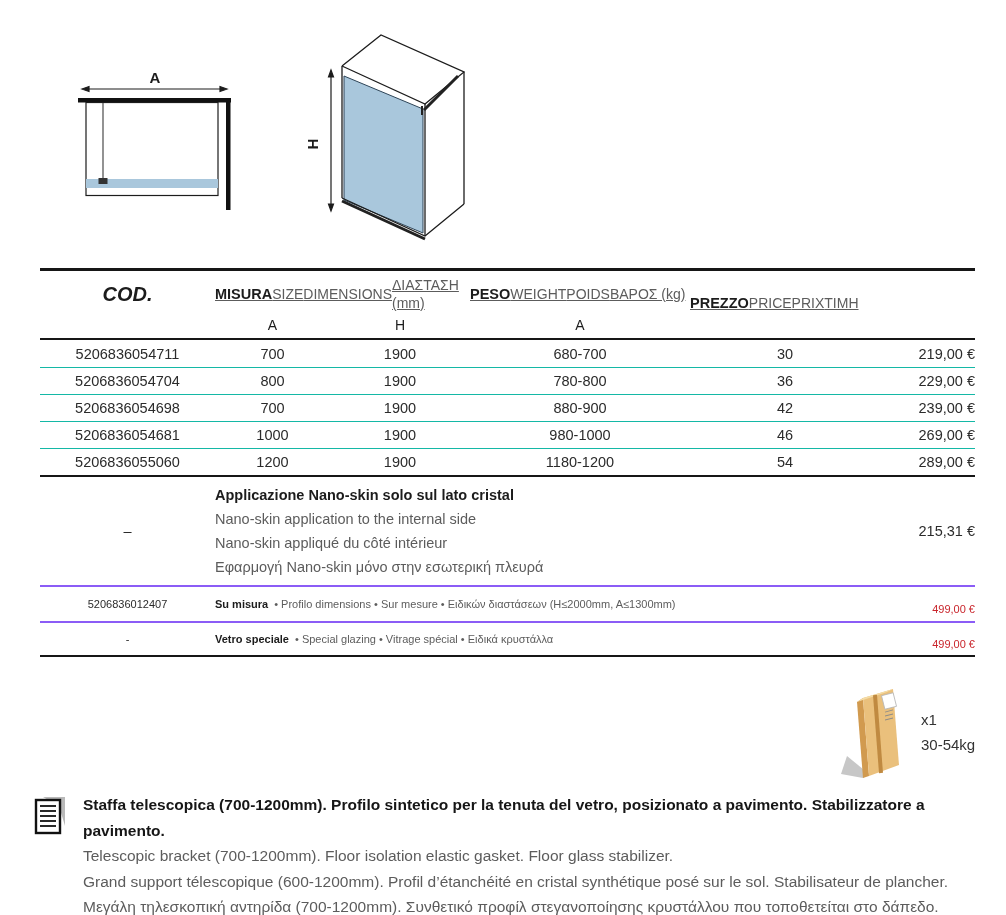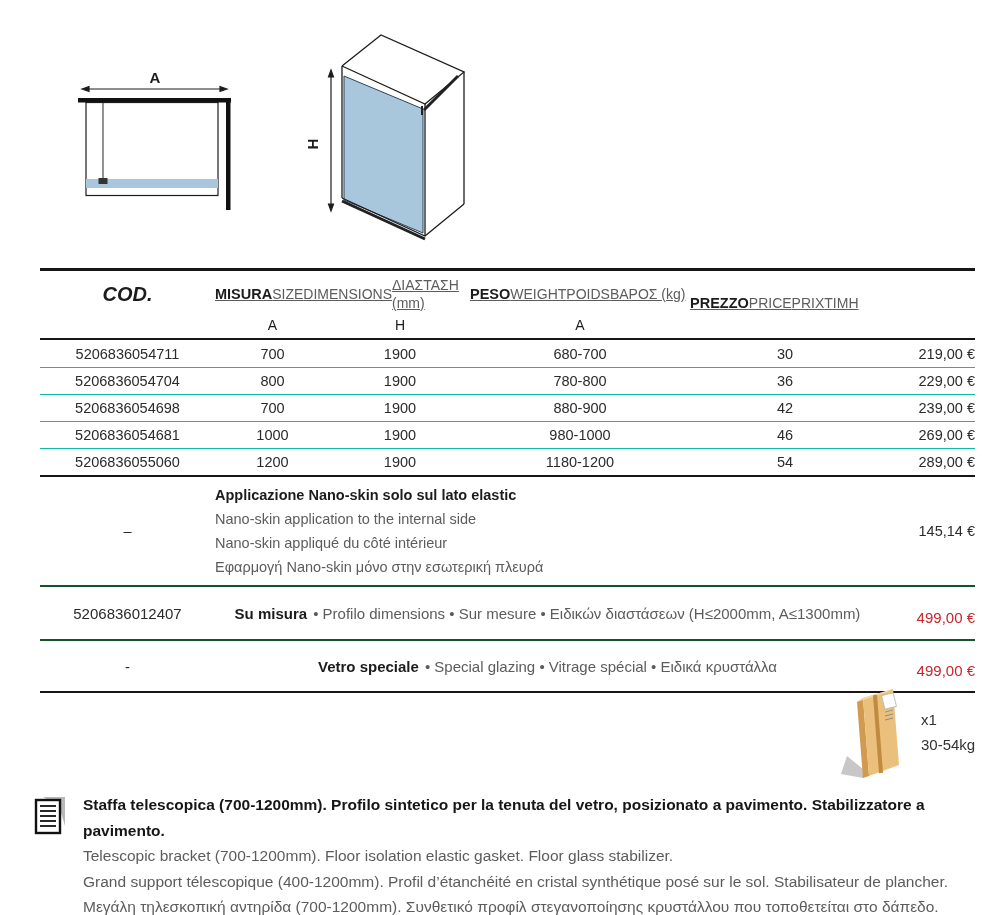--- a/index.html
+++ b/index.html
@@ -31,24 +31,24 @@
   .rows{border-top:2px solid #161616;}
   .row{height:27px;font-size:14.5px;color:#2b2b2b;}
   .row + .row{border-top:1px solid #14b8a6;}
   .row > div{display:flex;align-items:center;justify-content:center;text-align:center;}
   .row .price{justify-content:flex-end;}
   .nano{border-top:2px solid #161616;padding:6px 0;grid-template-columns:175px 665px 95px;}
   .nano .cod{display:flex;align-items:center;justify-content:center;color:#2b2b2b;font-size:14.5px;}
   .nano .lines{display:flex;flex-direction:column;justify-content:center;line-height:24px;font-size:14.5px;color:var(--gray);}
   .nano .lines .b{font-weight:700;color:var(--ink);}
   .nano .price{display:flex;align-items:center;justify-content:flex-end;font-size:14.5px;color:#2b2b2b;}
-  .special{border-top:2px solid #14532d;height:54px;grid-template-columns:175px 665px 95px;font-size:15px;}
+  .special{border-top:2px solid #8b5cf6;height:36px;grid-template-columns:175px 665px 95px;font-size:11px;}
   .special:last-of-type{border-bottom:2px solid #161616;}
   .special .cod{display:flex;align-items:center;justify-content:center;color:#2b2b2b;}
-  .special .desc{display:flex;align-items:center;gap:6px;color:var(--gray);justify-content:center;}
+  .special .desc{display:flex;align-items:center;gap:6px;color:var(--gray);}
   .special .desc .b{font-weight:700;color:var(--ink);}
   .special .price{display:flex;align-items:center;justify-content:flex-end;color:var(--price-red);margin-top:9px;}
   
   .package{position:absolute;left:833px;top:686px;display:flex;align-items:center;}
   .package .labels{margin-left:10px;font-size:15px;line-height:25px;color:#333;}
   
   .notes{position:absolute;left:33px;top:792px;width:950px;display:flex;}
   .notes .txt{margin-left:16px;width:905px;font-size:15.5px;line-height:25.5px;}
   .notes .it{font-weight:700;color:#161616;}
   .notes .sub{color:var(--gray);}
@@ -168,26 +168,26 @@
       <div>1900</div>
       <div>1180-1200</div>
       <div>54</div>
       <div class="price">289,00 €</div>
     </div>
   </div>
 
   <div class="grid nano">
     <div class="cod">–</div>
     <div class="lines">
-      <span class="b">Applicazione Nano-skin solo sul lato elastic</span>
+      <span class="b">Applicazione Nano-skin solo sul lato cristal</span>
       <span>Nano-skin application to the internal side</span>
       <span>Nano-skin appliqué du côté intérieur</span>
       <span>Εφαρμογή Nano-skin μόνο στην εσωτερική πλευρά</span>
     </div>
-    <div class="price">145,14 €</div>
+    <div class="price">215,31 €</div>
   </div>
 
   <div class="grid special">
     <div class="cod">5206836012407</div>
     <div class="desc">
       <span class="b">Su misura</span>
       <span>• Profilo dimensions • Sur mesure • Ειδικών διαστάσεων (H≤2000mm, A≤1300mm)</span>
     </div>
     <div class="price">499,00 €</div>
   </div>
@@ -231,16 +231,16 @@
       <line x1="7" y1="10" x2="23" y2="10"></line>
       <line x1="7" y1="15" x2="23" y2="15"></line>
       <line x1="7" y1="20" x2="23" y2="20"></line>
       <line x1="7" y1="25" x2="23" y2="25"></line>
       <line x1="7" y1="30" x2="23" y2="30"></line>
     </g>
   </svg>
   <div class="txt">
     <div class="it">Staffa telescopica (700-1200mm). Profilo sintetico per la tenuta del vetro, posizionato a pavimento. Stabilizzatore a pavimento.</div>
     <div class="sub">Telescopic bracket (700-1200mm). Floor isolation elastic gasket. Floor glass stabilizer.</div>
-    <div class="sub">Grand support télescopique (400-1200mm). Profil d’étanchéité en cristal synthétique posé sur le sol. Stabilisateur de plancher.</div>
+    <div class="sub">Grand support télescopique (600-1200mm). Profil d’étanchéité en cristal synthétique posé sur le sol. Stabilisateur de plancher.</div>
     <div class="sub">Μεγάλη τηλεσκοπική αντηρίδα (700-1200mm). Συνθετικό προφίλ στεγανοποίησης κρυστάλλου που τοποθετείται στο δάπεδο. Σταθεροποιητής δαπέδου.</div>
   </div>
 </div>
 
 </body></html>

